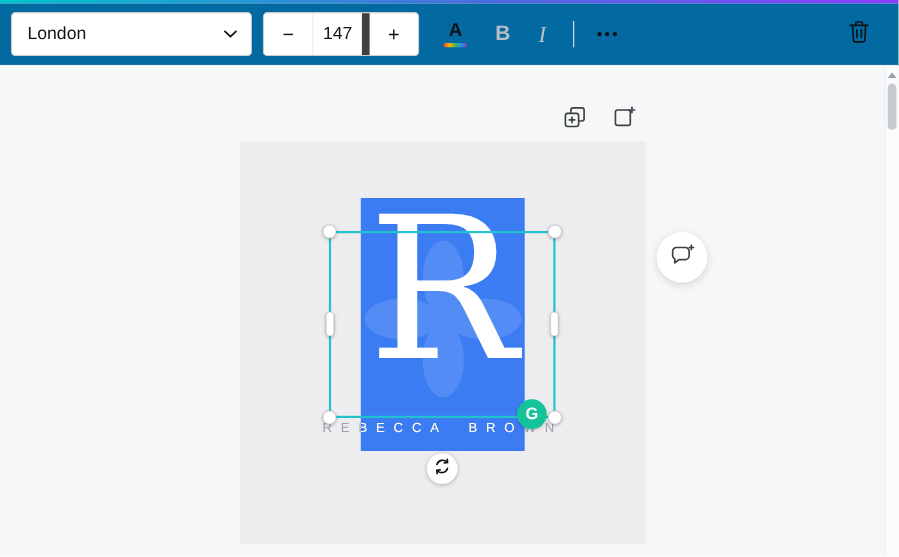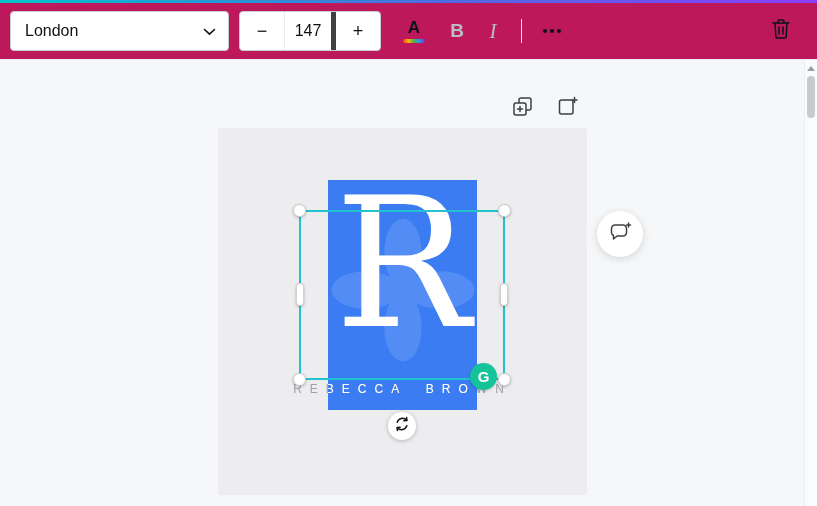--- a/index.html
+++ b/index.html
@@ -10,39 +10,39 @@
   }
 
   
   .top-gradient {
     position:absolute; top:0; left:0; right:0; height:3px; z-index:10;
     background:linear-gradient(90deg, var(--gradient-left,#00c4cc) 0%, #4e6ae0 55%, var(--gradient-right,#8b3dff) 100%);
   }
 
   
   .toolbar {
-    position:absolute; top:3px; left:0; right:0; height:57px; background:#be185d;
+    position:absolute; top:3px; left:0; right:0; height:57px; background:#0369a1;
     border-bottom:1px solid #ebedef; display:flex; align-items:center;
     padding:0 10px 0 10px; z-index:9;
   }
   .font-select {
     width:219px; height:40px; border:1px solid #c9cdd2; border-radius:4px;
     display:flex; align-items:center; justify-content:space-between;
     padding:0 12px 0 14px; font-size:16px; color:#0d1216; cursor:pointer; background:#fff;
   }
   .stepper {
     margin-left:10px; height:40px; border:1px solid #c9cdd2; border-radius:4px;
     display:flex; align-items:stretch; background:#fff;
   }
   .step-btn {
     width:44px; display:flex; align-items:center; justify-content:center;
     font-size:18px; color:#0d1216; cursor:pointer; user-select:none;
   }
   .step-value {
-    width:52px; border-left:1px solid #e9ebed; border-right:5px solid #404040;
+    width:52px; border-left:1px solid #e9ebed; border-right:7px solid #404040;
     display:flex; align-items:center; justify-content:center; font-size:16px; color:#0d1216;
   }
   .color-btn {
     margin-left:16px; width:34px; height:42px; display:flex; flex-direction:column;
     align-items:center; justify-content:center; gap:3px; cursor:pointer;
   }
   .color-A { font-size:17px; font-weight:700; color:#0d1216; line-height:1; }
   .rainbow {
     width:22px; height:4px; border-radius:2px;
     background:linear-gradient(90deg,#ef3b36,#f8b500,#4caf50,#2196f3,#9c27b0);

